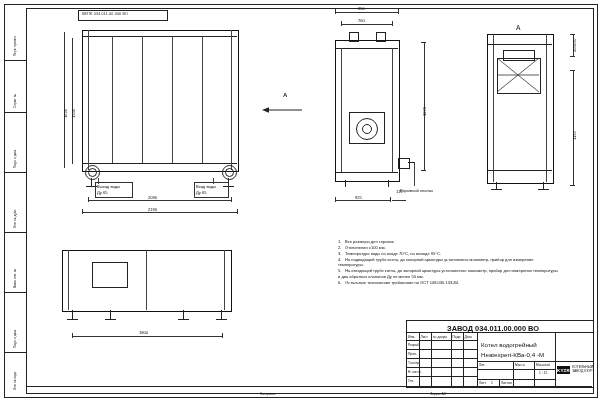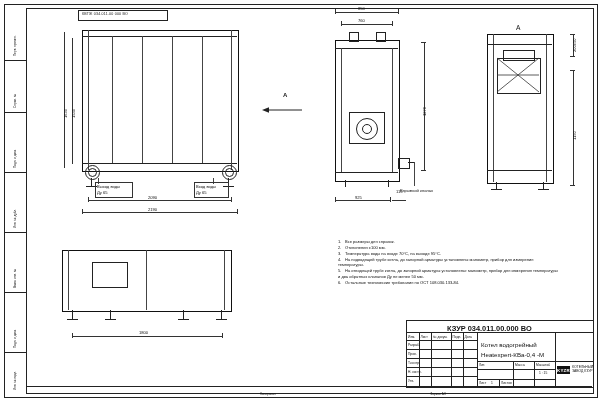--- a/index.html
+++ b/index.html
@@ -224,21 +224,21 @@
     <div><span class="num">2.</span><span>Отклонения ±100 мм.</span></div>
     <div><span class="num">3.</span><span>Температура воды на входе 70°С, на выходе 95°С.</span></div>
     <div style="white-space:normal;width:220px;"><span class="num">4.</span><span>На подводящей трубе котла, до запорной арматуры установлены манометр, прибор для измерения температуры.</span></div>
     <div style="white-space:normal;width:220px;"><span class="num">5.</span><span>На отводящей трубе котла, до запорной арматуры установлены: манометр, прибор для измерения температуры и два обратных клапанов Ду не менее 50 мм.</span></div>
     <div><span class="num">6.</span><span>Остальные технические требования по ОСТ 108.030.133-84.</span></div>
   </div>
 
   <div class="tb" style="left:406px;top:320px;width:186px;height:66px;">
 
     <div class="ln h" style="left:0;top:11px;width:186px;"></div>
-    <div class="title-main" style="left:40px;top:2.5px;">КЗУР 034.011.00.000 ВО</div>
+    <div class="title-main" style="left:40px;top:2.5px;">ЗАВОД 034.011.00.000 ВО</div>
 
     <div class="ln v" style="left:12px;top:11px;height:55px;"></div>
     <div class="ln v" style="left:24px;top:11px;height:55px;"></div>
     <div class="ln v" style="left:44px;top:11px;height:55px;"></div>
     <div class="ln v" style="left:56px;top:11px;height:55px;"></div>
     <div class="ln v" style="left:70px;top:11px;height:55px;"></div>
     <div class="ln v" style="left:148px;top:11px;height:55px;"></div>
 
     <div class="ln h" style="left:0;top:19px;width:70px;"></div>
     <div class="ln h" style="left:0;top:28px;width:70px;"></div>

